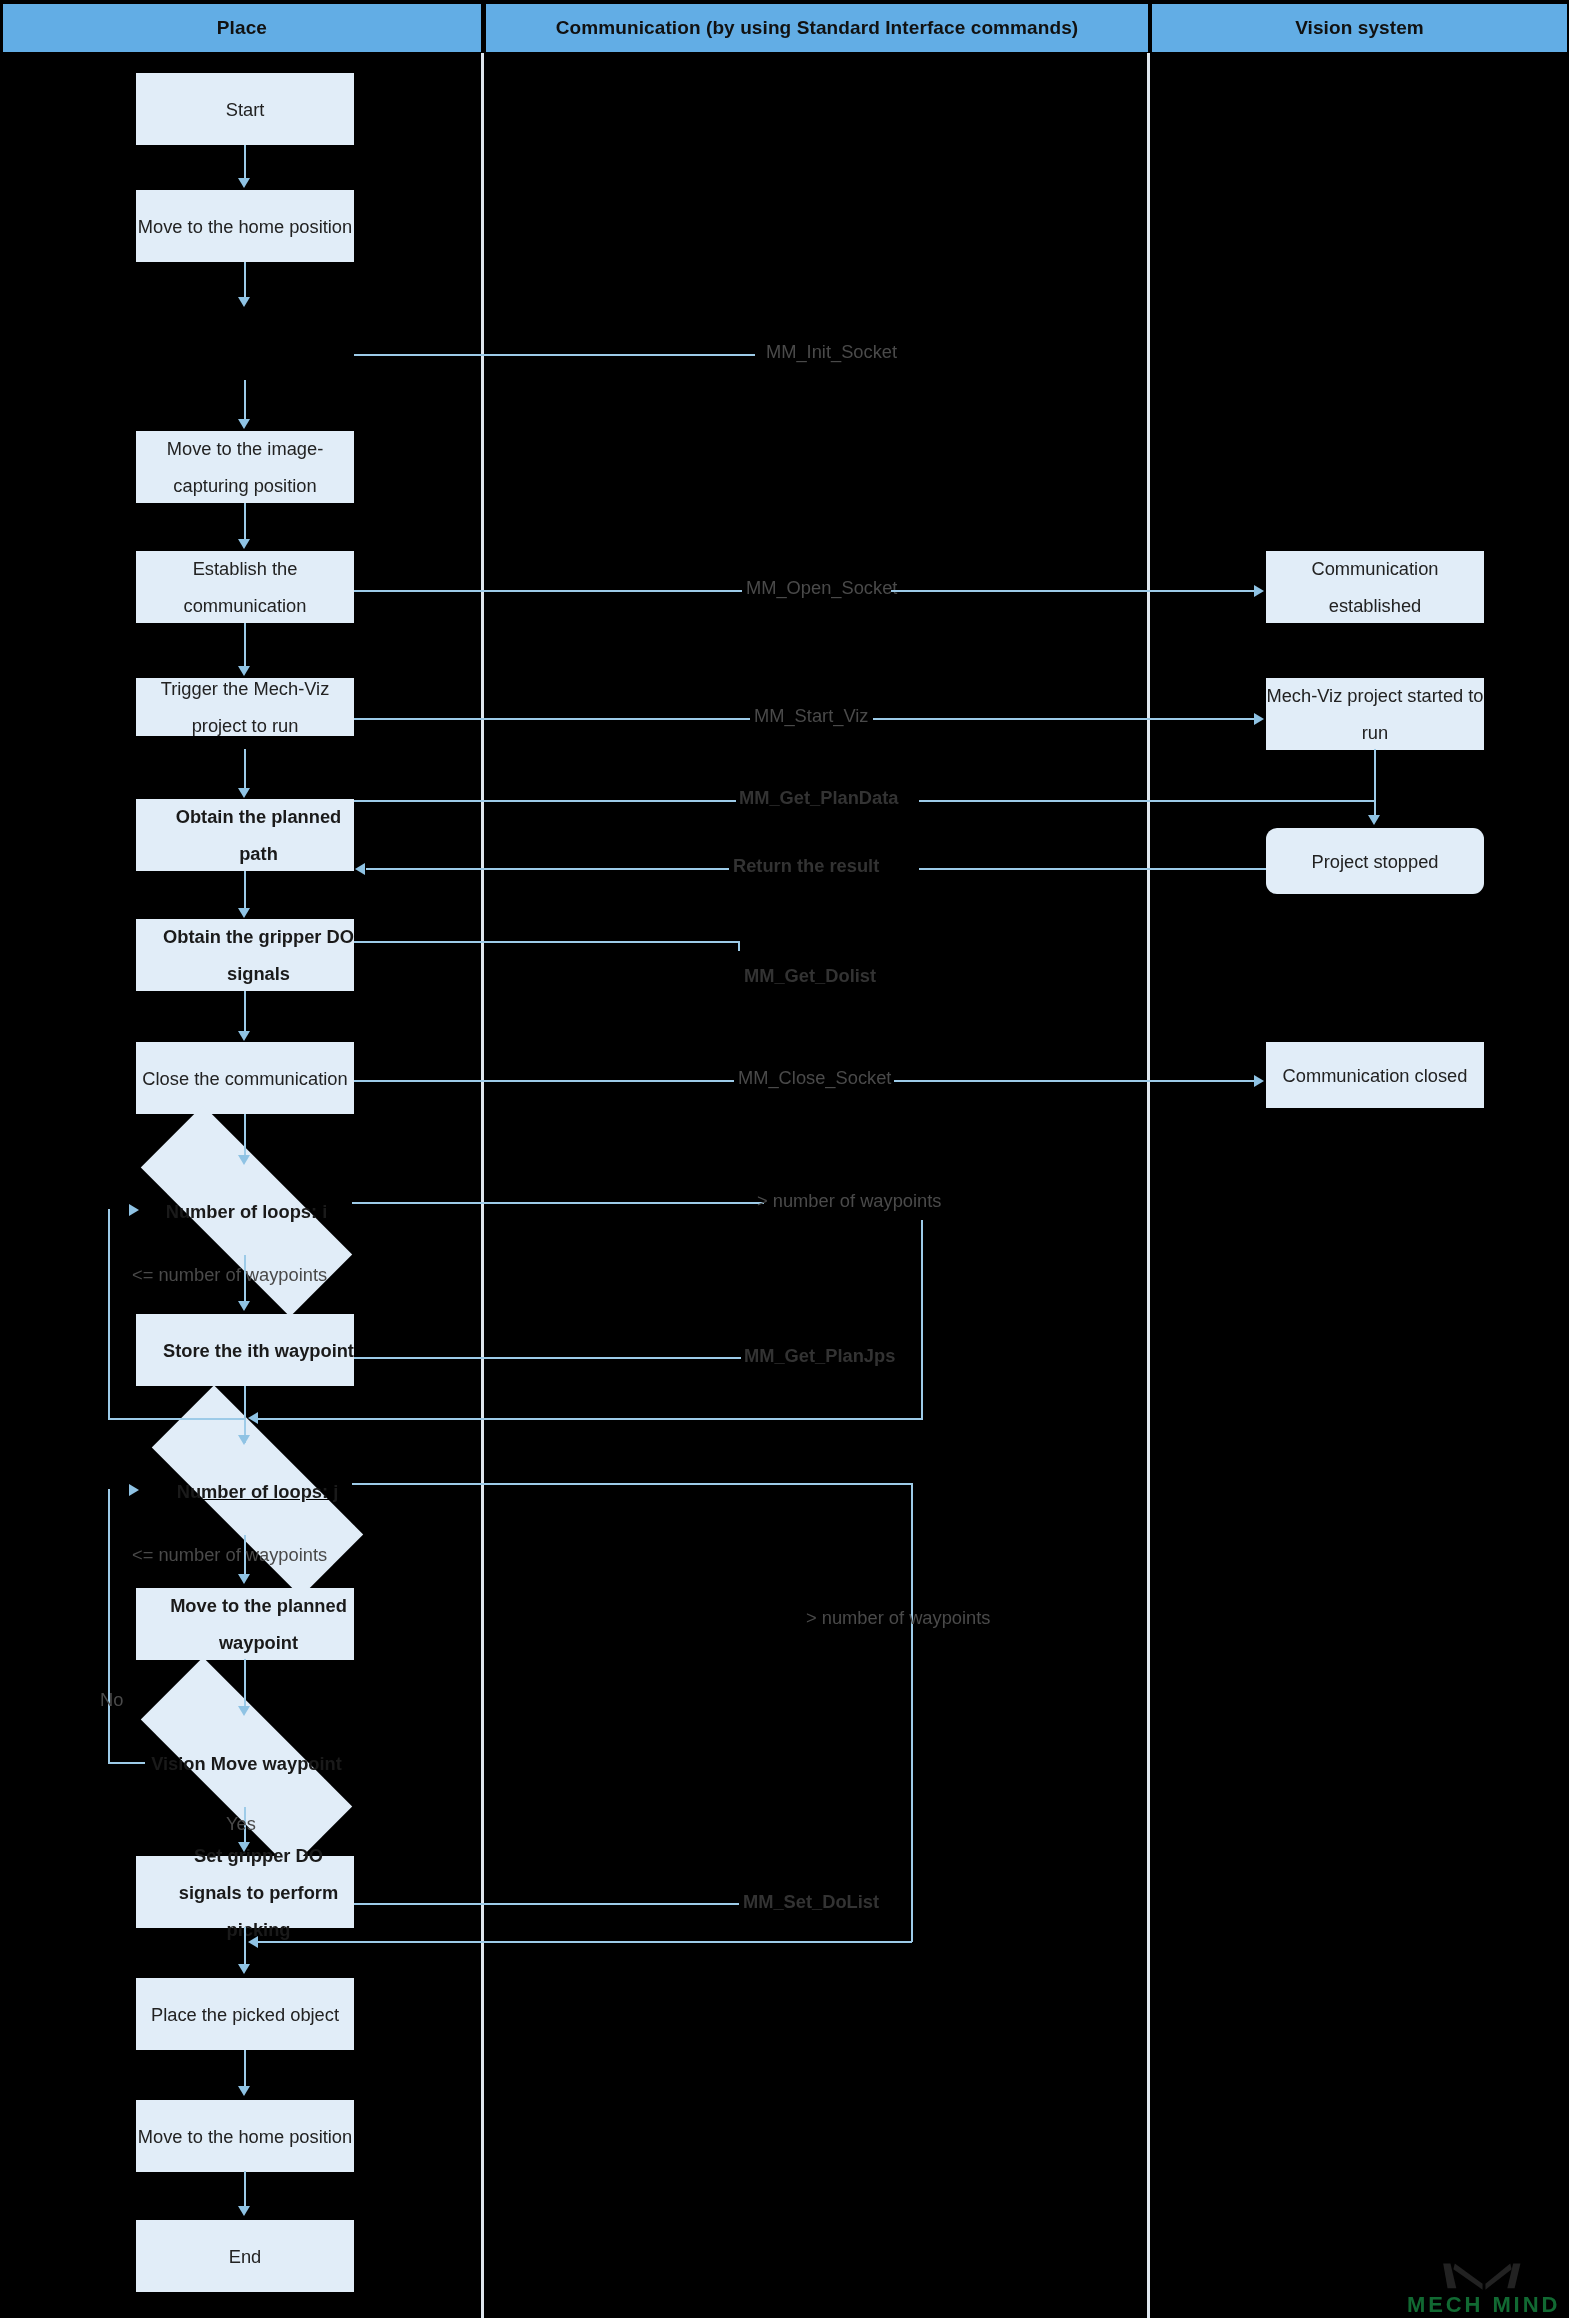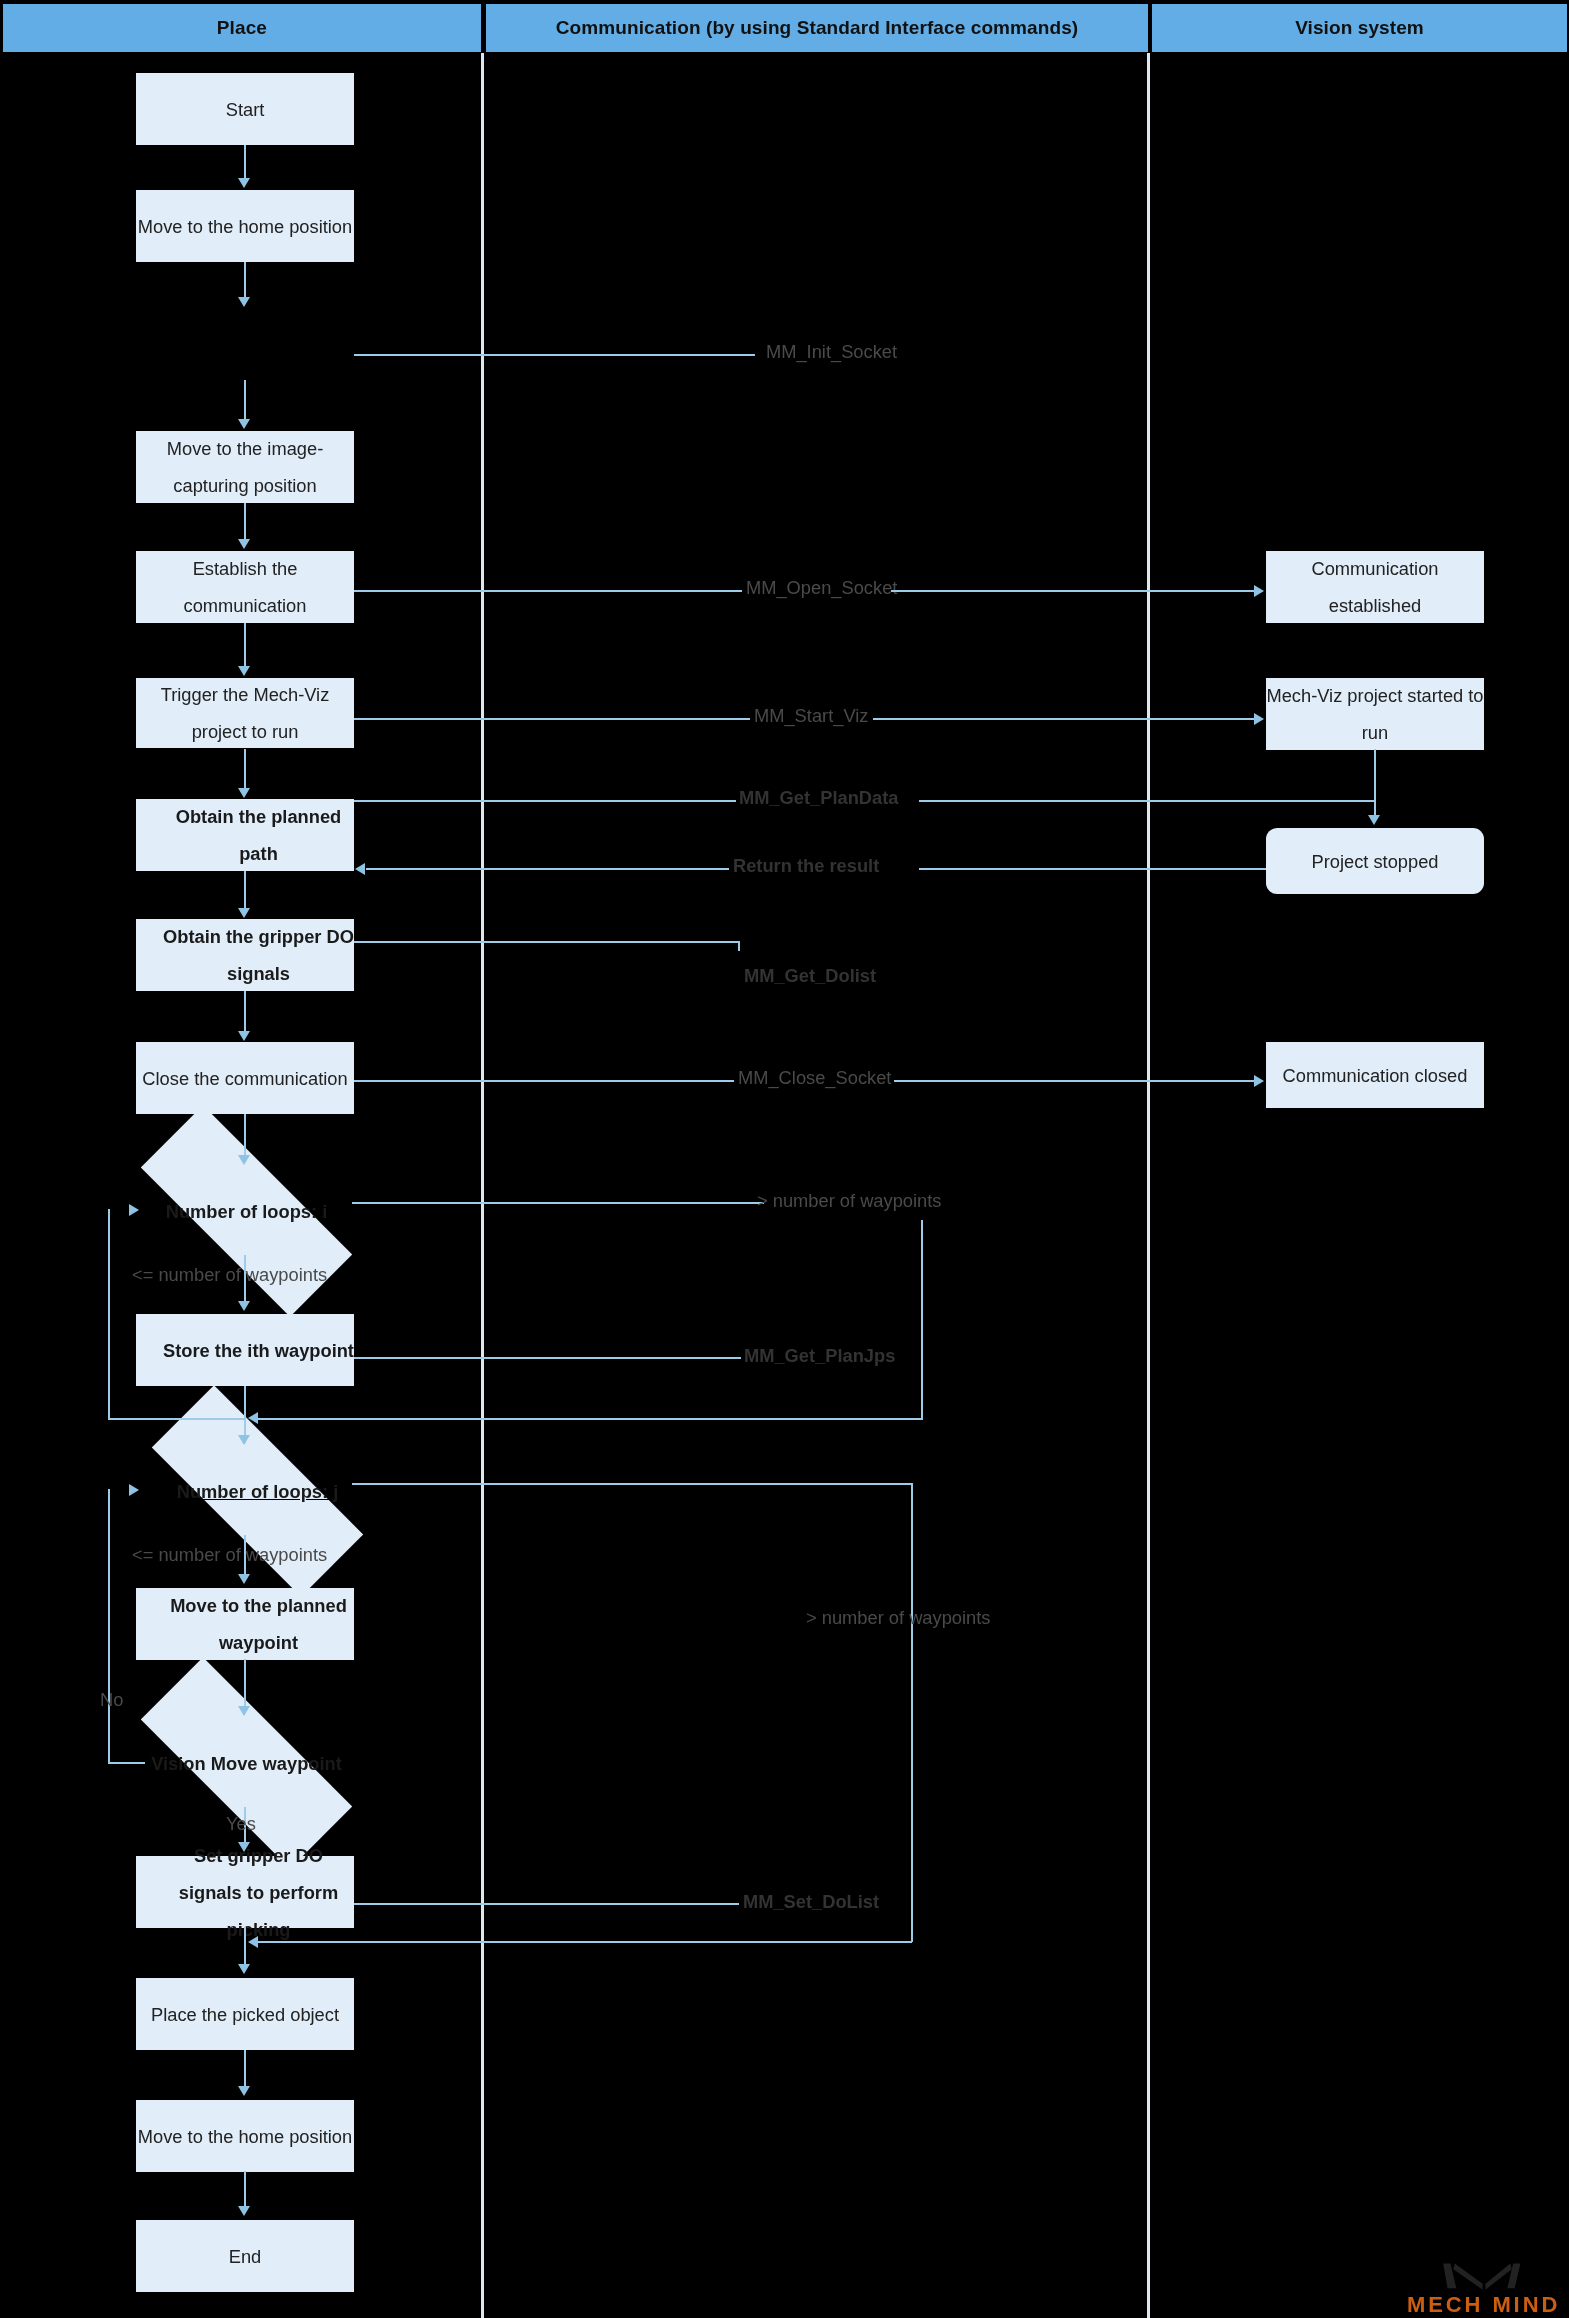--- a/index.html
+++ b/index.html
@@ -43,21 +43,21 @@
   .ah-r{border-top:6.6px solid transparent;border-bottom:6.6px solid transparent;border-left:10.3px solid #8fc3e4;}
   .ah-l{border-top:6.6px solid transparent;border-bottom:6.6px solid transparent;border-right:10.3px solid #8fc3e4;}
 
   
   .elabel{position:absolute;font-size:18.3px;color:#4a4a4a;white-space:nowrap;}
   .elabel.bold{font-weight:bold;color:#333;}
 
   
   .wm{position:absolute;right:8.8px;bottom:2.9px;opacity:.82;
       display:flex;flex-direction:column;align-items:center;}
-  .wm-txt{font-size:22px;font-weight:bold;letter-spacing:2.9px;color:#f97316;line-height:22px;}
+  .wm-txt{font-size:22px;font-weight:bold;letter-spacing:2.9px;color:#15803d;line-height:22px;}
 </style>
 </head>
 <body>
 
 <div id="page">
 
   <div class="hdr-row">
     <div class="hdr hdr-0">
         <span>Place</span>
       </div>
@@ -77,21 +77,21 @@
     </div>
   <div class="node" style="left:136px;top:190px;width:218px;height:72px;">
       <span>Move to the home position</span>
     </div>
   <div class="node" style="left:136px;top:431px;width:218px;height:72px;">
       <span>Move to the image-capturing position</span>
     </div>
   <div class="node" style="left:136px;top:551px;width:218px;height:72px;">
       <span>Establish the communication</span>
     </div>
-  <div class="node" style="left:136px;top:678px;width:218px;height:70px;">
+  <div class="node" style="left:136px;top:678px;width:218px;height:58px;">
       <span>Trigger the Mech-Viz project to run</span>
     </div>
   <div class="node bold" style="left:136px;top:799px;width:218px;height:72px;">
       <span>Obtain the planned path</span>
     </div>
   <div class="node bold" style="left:136px;top:919px;width:218px;height:72px;">
       <span>Obtain the gripper DO signals</span>
     </div>
   <div class="node" style="left:136px;top:1042px;width:218px;height:72px;">
       <span>Close the communication</span>

